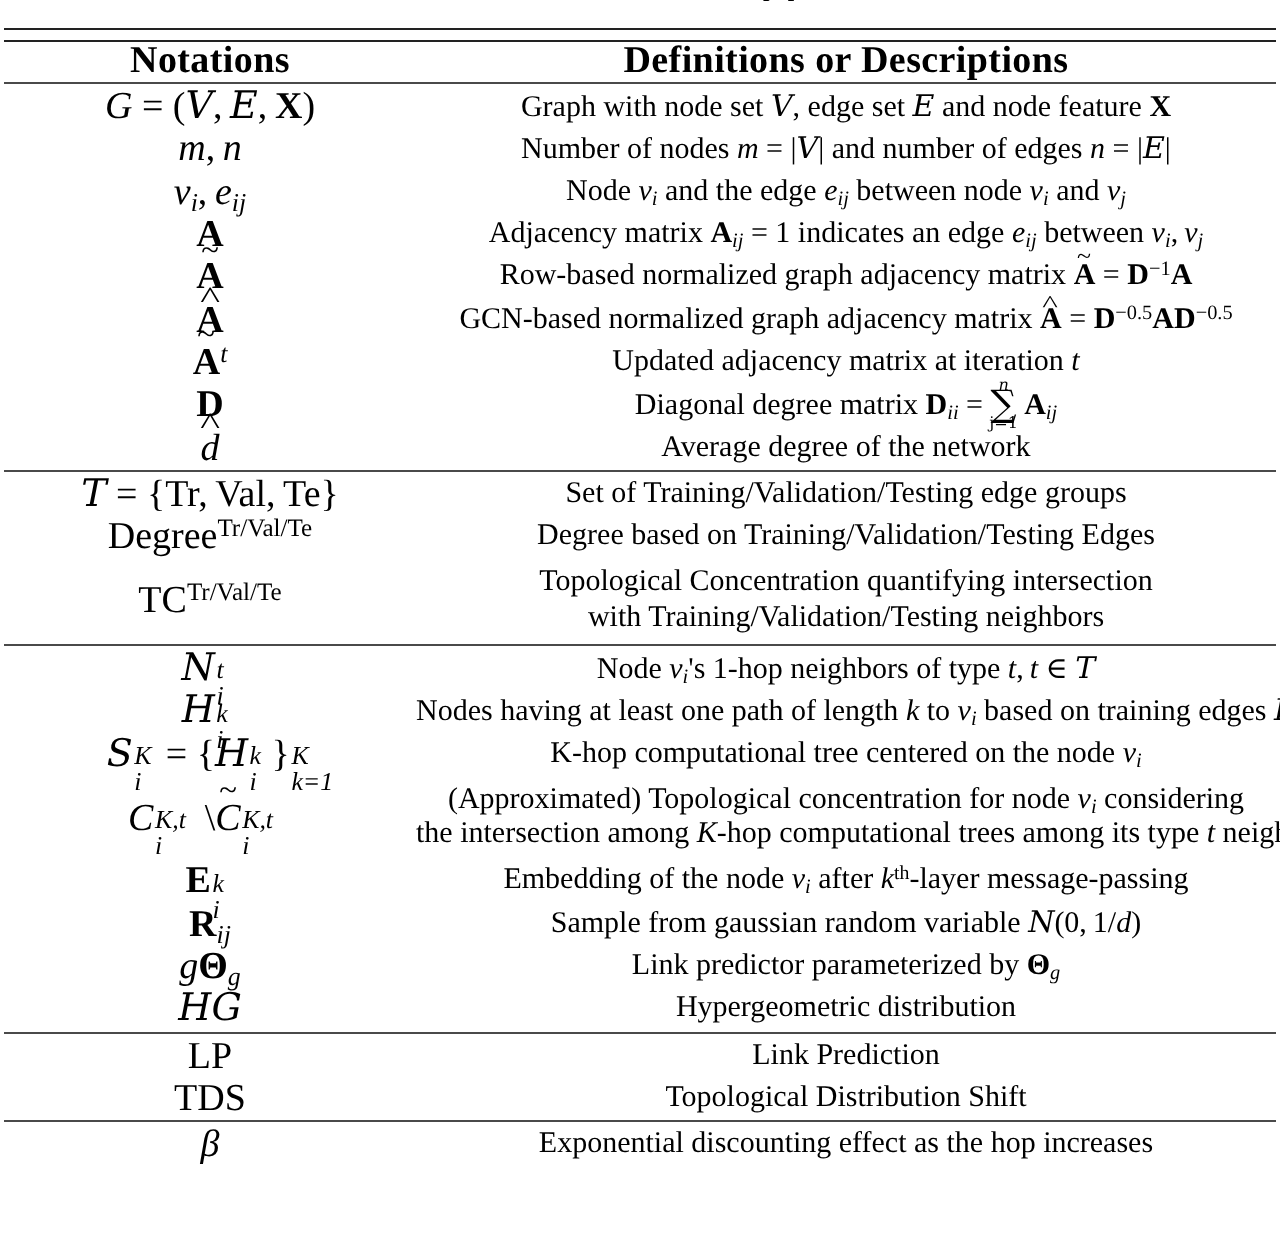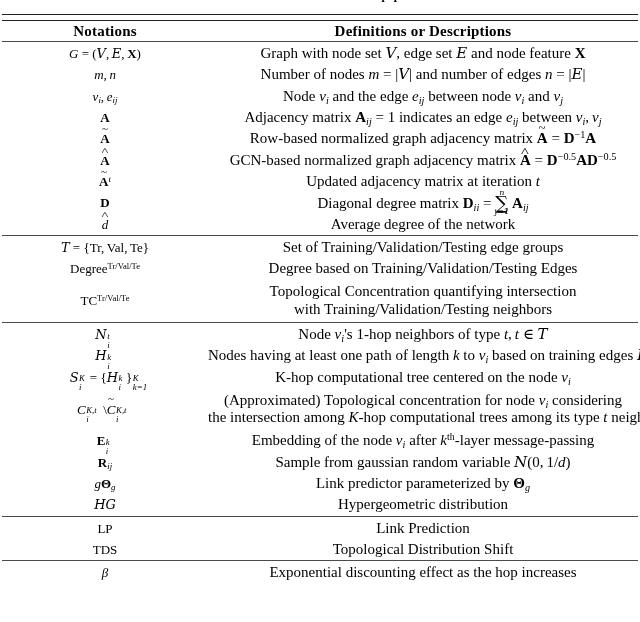--- a/index.html
+++ b/index.html
@@ -67,36 +67,36 @@
   }
   tr.rule-single > td {
     height: 1px;
     padding: 0;
     border-top: 1.3px solid #4a4a4a;
   }
 
   
   tr.head td {
     font-weight: bold;
-    font-size: 15px;
+    font-size: 19px;
     text-align: center;
     height: 20px;
     line-height: 20px;
     letter-spacing: 0.2px;
   }
 
   
   tr.row td {
     text-align: center;
     font-size: 13.6px;
     line-height: 1.0;
     height: 21.3px;
   }
   tr.row td.nota {
-    font-size: 13px;
+    font-size: 19px;
     white-space: nowrap;
   }
   tr.row td.defs {
     font-size: 15px;
     white-space: nowrap;
   }
   tr.row.tall td { height: 42.6px; }
 
   
   .mi { font-style: italic; font-family: "Liberation Serif", serif; }

